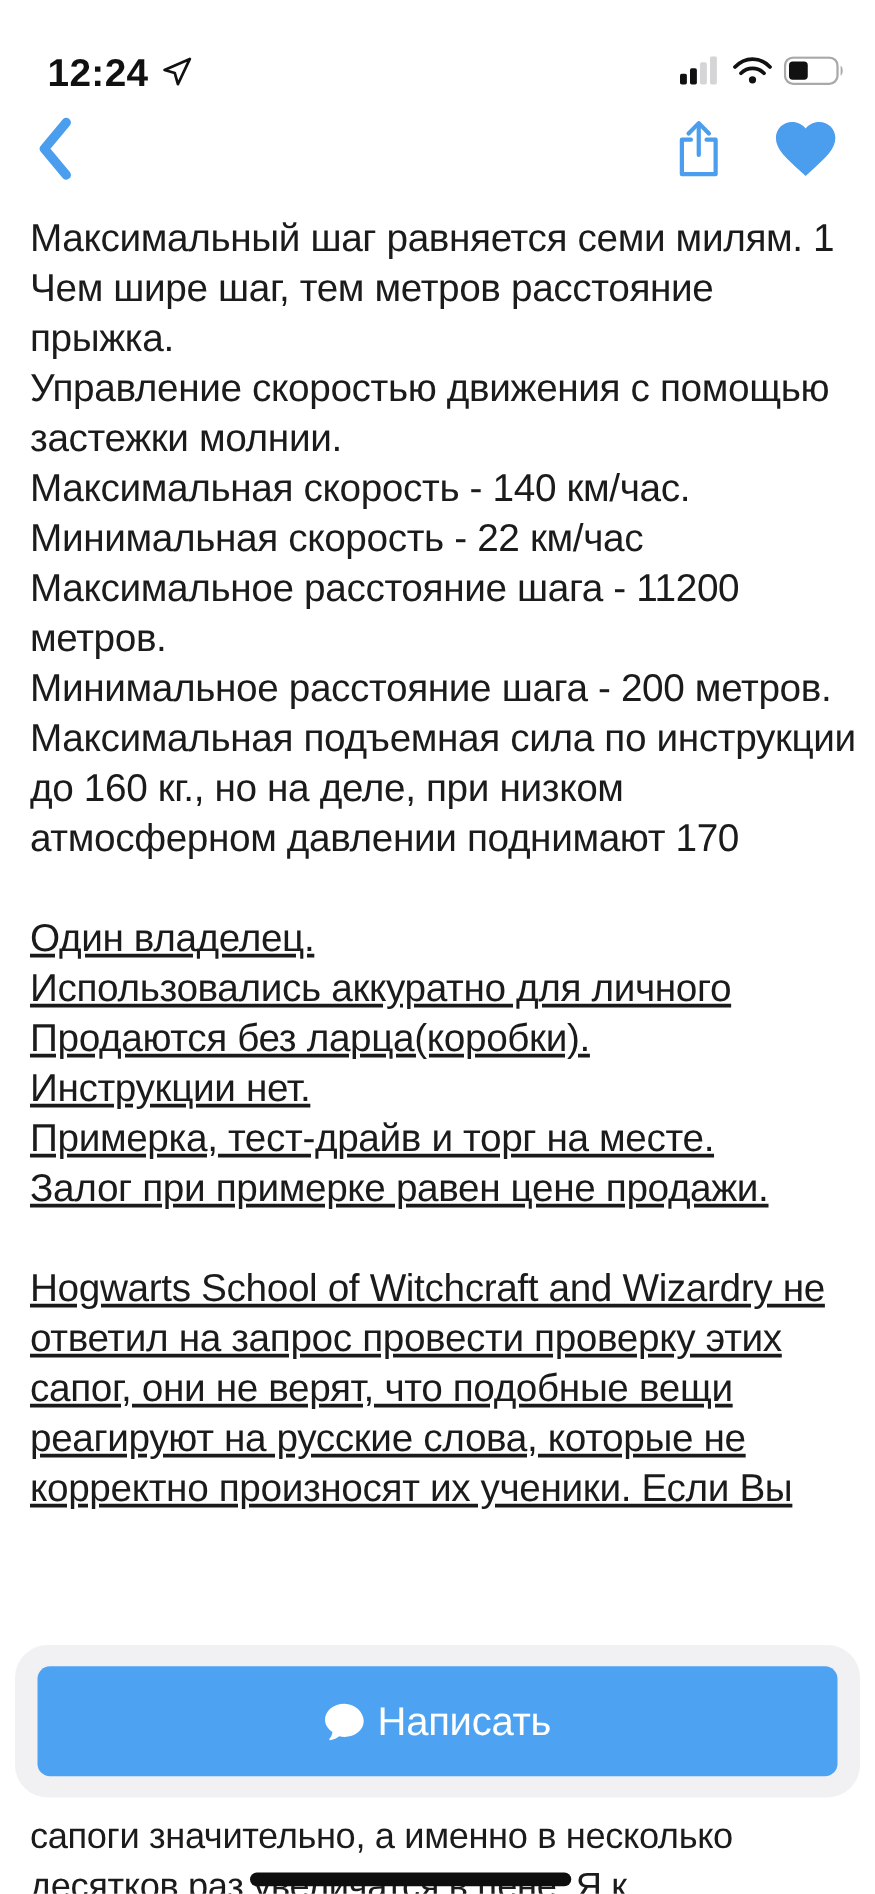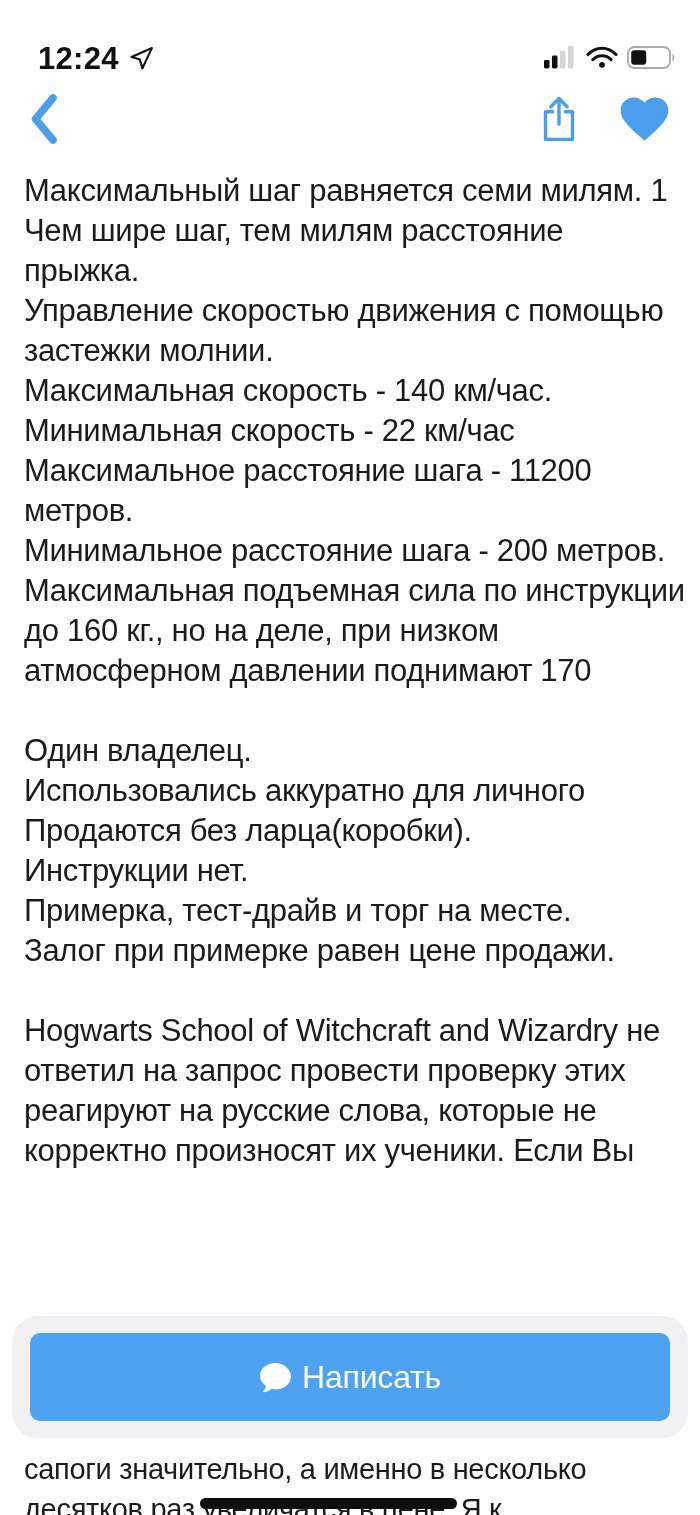--- a/index.html
+++ b/index.html
@@ -23,21 +23,21 @@
     display:flex;align-items:center;
     padding:0 30px 0 28px;box-sizing:border-box;
   }
   .icon-btn{background:none;border:none;padding:0;cursor:pointer;display:flex;align-items:center;justify-content:center;}
   .share-btn{margin-left:auto;margin-right:40px;}
   
   .description{
     position:absolute;top:171px;left:24px;right:18px;
     font-size:31px;line-height:40px;letter-spacing:-0.3px;
   }
-  .para + .para{margin-top:40px;}
+  .para + .para{margin-top:40px;text-decoration:underline;}
   .line{white-space:nowrap;}
   
   .footer-text{
     position:absolute;top:1449px;left:24px;right:0;z-index:1;
     font-size:29px;line-height:40px;letter-spacing:-0.3px;
   }
   .footer-text .line{white-space:nowrap;}
   .redacted{position:relative;}
   .redacted::after{
     content:"";position:absolute;left:-3px;right:-4px;top:5px;height:11px;
@@ -114,21 +114,21 @@
       <svg width="51" height="46" viewBox="0 0 32 29">
         <path d="M16 28.2 L13.8 26.2 C6 19.2 1 14.7 1 9.1 1 4.5 4.6 1 9.2 1 c2.7 0 5.2 1.3 6.8 3.3 C17.6 2.3 20.1 1 22.8 1 27.4 1 31 4.5 31 9.1 c0 5.6-5 10.1-12.8 17.1 Z" fill="#4b9ded"></path>
       </svg>
     </span>
   </button>
 </div>
 
 <div class="description">
     <div class="para">
       <div class="line">Максимальный шаг равняется семи милям. 1</div>
-      <div class="line">Чем шире шаг, тем милям расстояние</div>
+      <div class="line">Чем шире шаг, тем метров расстояние</div>
       <div class="line">прыжка.</div>
       <div class="line">Управление скоростью движения с помощью</div>
       <div class="line">застежки молнии.</div>
       <div class="line">Максимальная скорость - 140 км/час.</div>
       <div class="line">Минимальная скорость - 22 км/час</div>
       <div class="line">Максимальное расстояние шага - 11200</div>
       <div class="line">метров.</div>
       <div class="line">Минимальное расстояние шага - 200 метров.</div>
       <div class="line">Максимальная подъемная сила по инструкции</div>
       <div class="line">до 160 кг., но на деле, при низком</div>
@@ -138,20 +138,21 @@
       <div class="line">Один владелец.</div>
       <div class="line">Использовались аккуратно для личного</div>
       <div class="line">Продаются без ларца(коробки).</div>
       <div class="line">Инструкции нет.</div>
       <div class="line">Примерка, тест-драйв и торг на месте.</div>
       <div class="line">Залог при примерке равен цене продажи.</div>
     </div>
     <div class="para">
       <div class="line">Hogwarts School of Witchcraft and Wizardry не</div>
       <div class="line">ответил на запрос провести проверку этих</div>
+      <div class="line">сапог, они не верят, что подобные вещи</div>
       <div class="line">реагируют на русские слова, которые не</div>
       <div class="line">корректно произносят их ученики. Если Вы</div>
     </div>
   </div>
 
 <div class="footer-text">
   <div class="line">сапоги значительно, а именно в несколько</div>
   <div class="line"><span>десятков раз </span><span class="redacted">увеличатся в цене.</span><span> Я к</span></div>
 </div>
 

